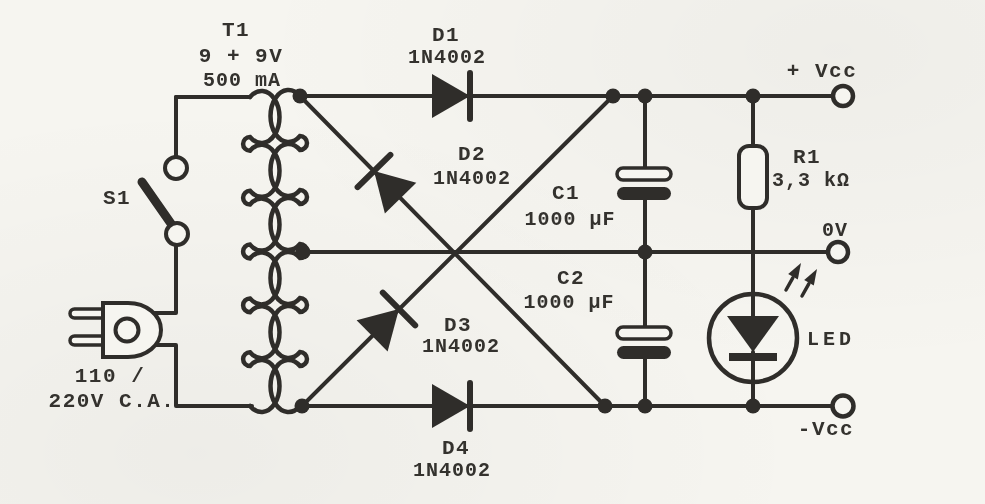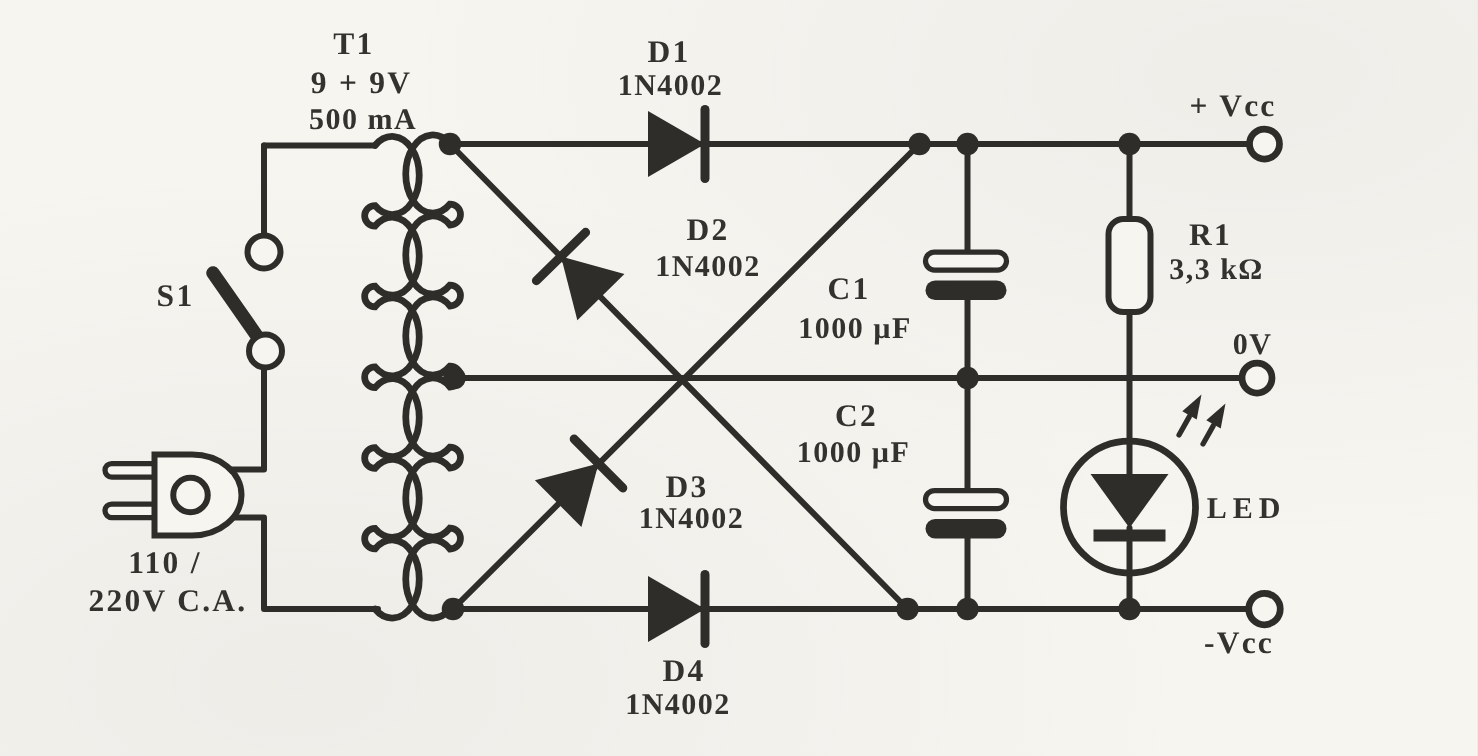--- a/index.html
+++ b/index.html
@@ -4,21 +4,21 @@
 <style>
   html,body{margin:0;padding:0;background:#e8e6e1;}
   .stage{
     position:relative;
     width:985px;height:504px;
     background:
       radial-gradient(ellipse at 20% 90%, rgba(0,0,0,0.035), transparent 55%),
       radial-gradient(ellipse at 85% 10%, rgba(0,0,0,0.03), transparent 50%),
       #f6f5f0;
     overflow:hidden;
-    font-family:Liberation Serif, serif;
+    font-family:Liberation Mono, monospace;
   }
   svg{display:block;}
   .wire{stroke:#2f2d2a;stroke-width:4;fill:none;stroke-linecap:round;stroke-linejoin:round;}
   .wire-thin{stroke:#2f2d2a;stroke-width:3.5;fill:none;stroke-linecap:round;}
   .coil{stroke:#2f2d2a;stroke-width:4.5;fill:none;stroke-linecap:round;}
   .ink-fill{fill:#2f2d2a;stroke:none;}
   .bar{stroke:#2f2d2a;stroke-width:6;stroke-linecap:round;}
   .hollow{fill:#f6f5f0;stroke:#2f2d2a;stroke-width:4;}
   .hollow-thin{fill:#f6f5f0;stroke:#2f2d2a;stroke-width:3.5;}
   .lbl{fill:#34322e;font-weight:bold;font-size:21px;letter-spacing:1.5px;}

